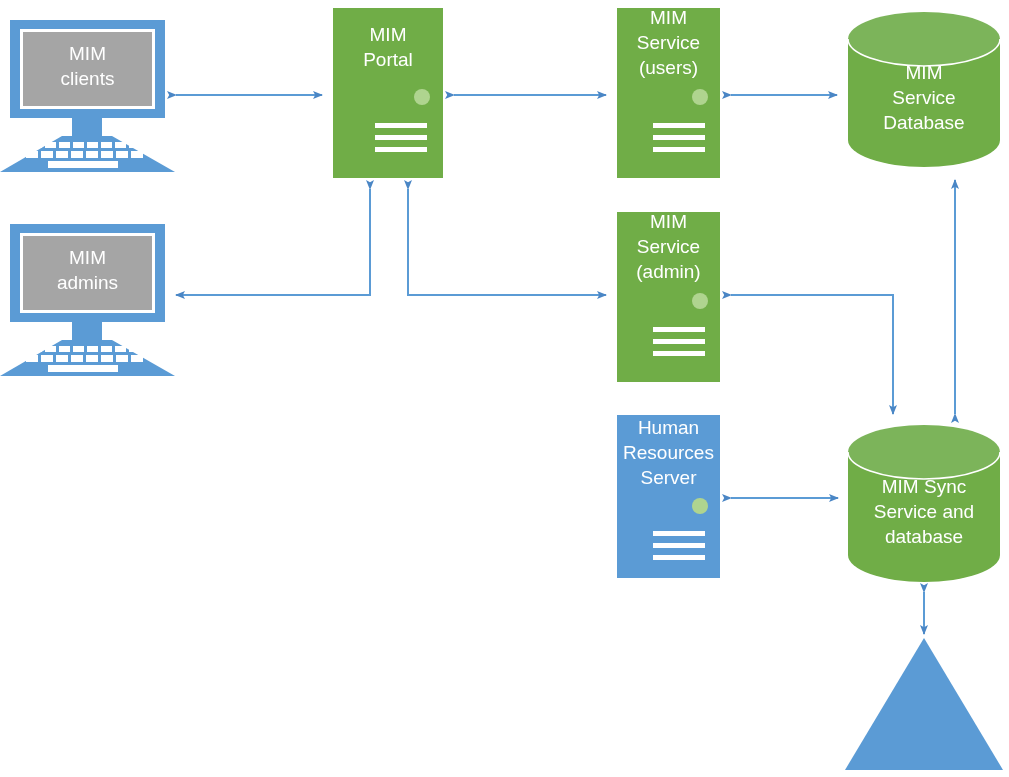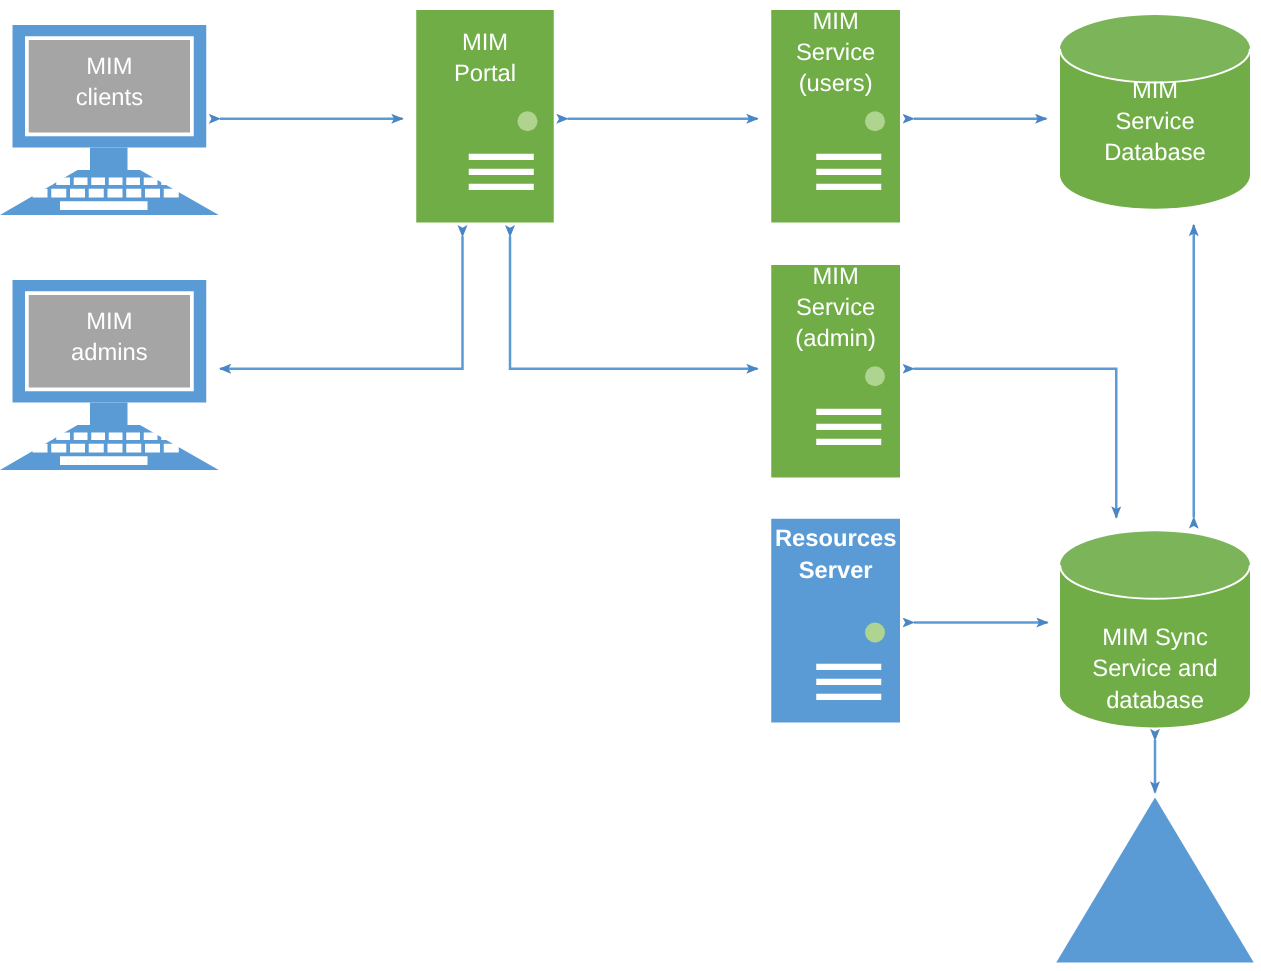--- a/index.html
+++ b/index.html
@@ -198,22 +198,22 @@
 Service
 Database</div>
 
   <div class="node-label" style="left:10px; top:245px; width:155px;">MIM
 admins</div>
 
   <div class="node-label" style="left:610px; top:209px; width:117px;">MIM
 Service
 (admin)</div>
 
-  <div class="node-label" style="left:610px; top:394px; width:117px;font-weight:bold;">Human
+  <div class="node-label" style="left:610px; top:415px; width:117px;">Human
 Resources
 Server</div>
 
-  <div class="node-label" style="left:843px; top:474px; width:162px;margin-top:24px;">MIM Sync
+  <div class="node-label" style="left:843px; top:474px; width:162px;">MIM Sync
 Service and
 database</div>
 
 
 </div>
 
 </body></html>

